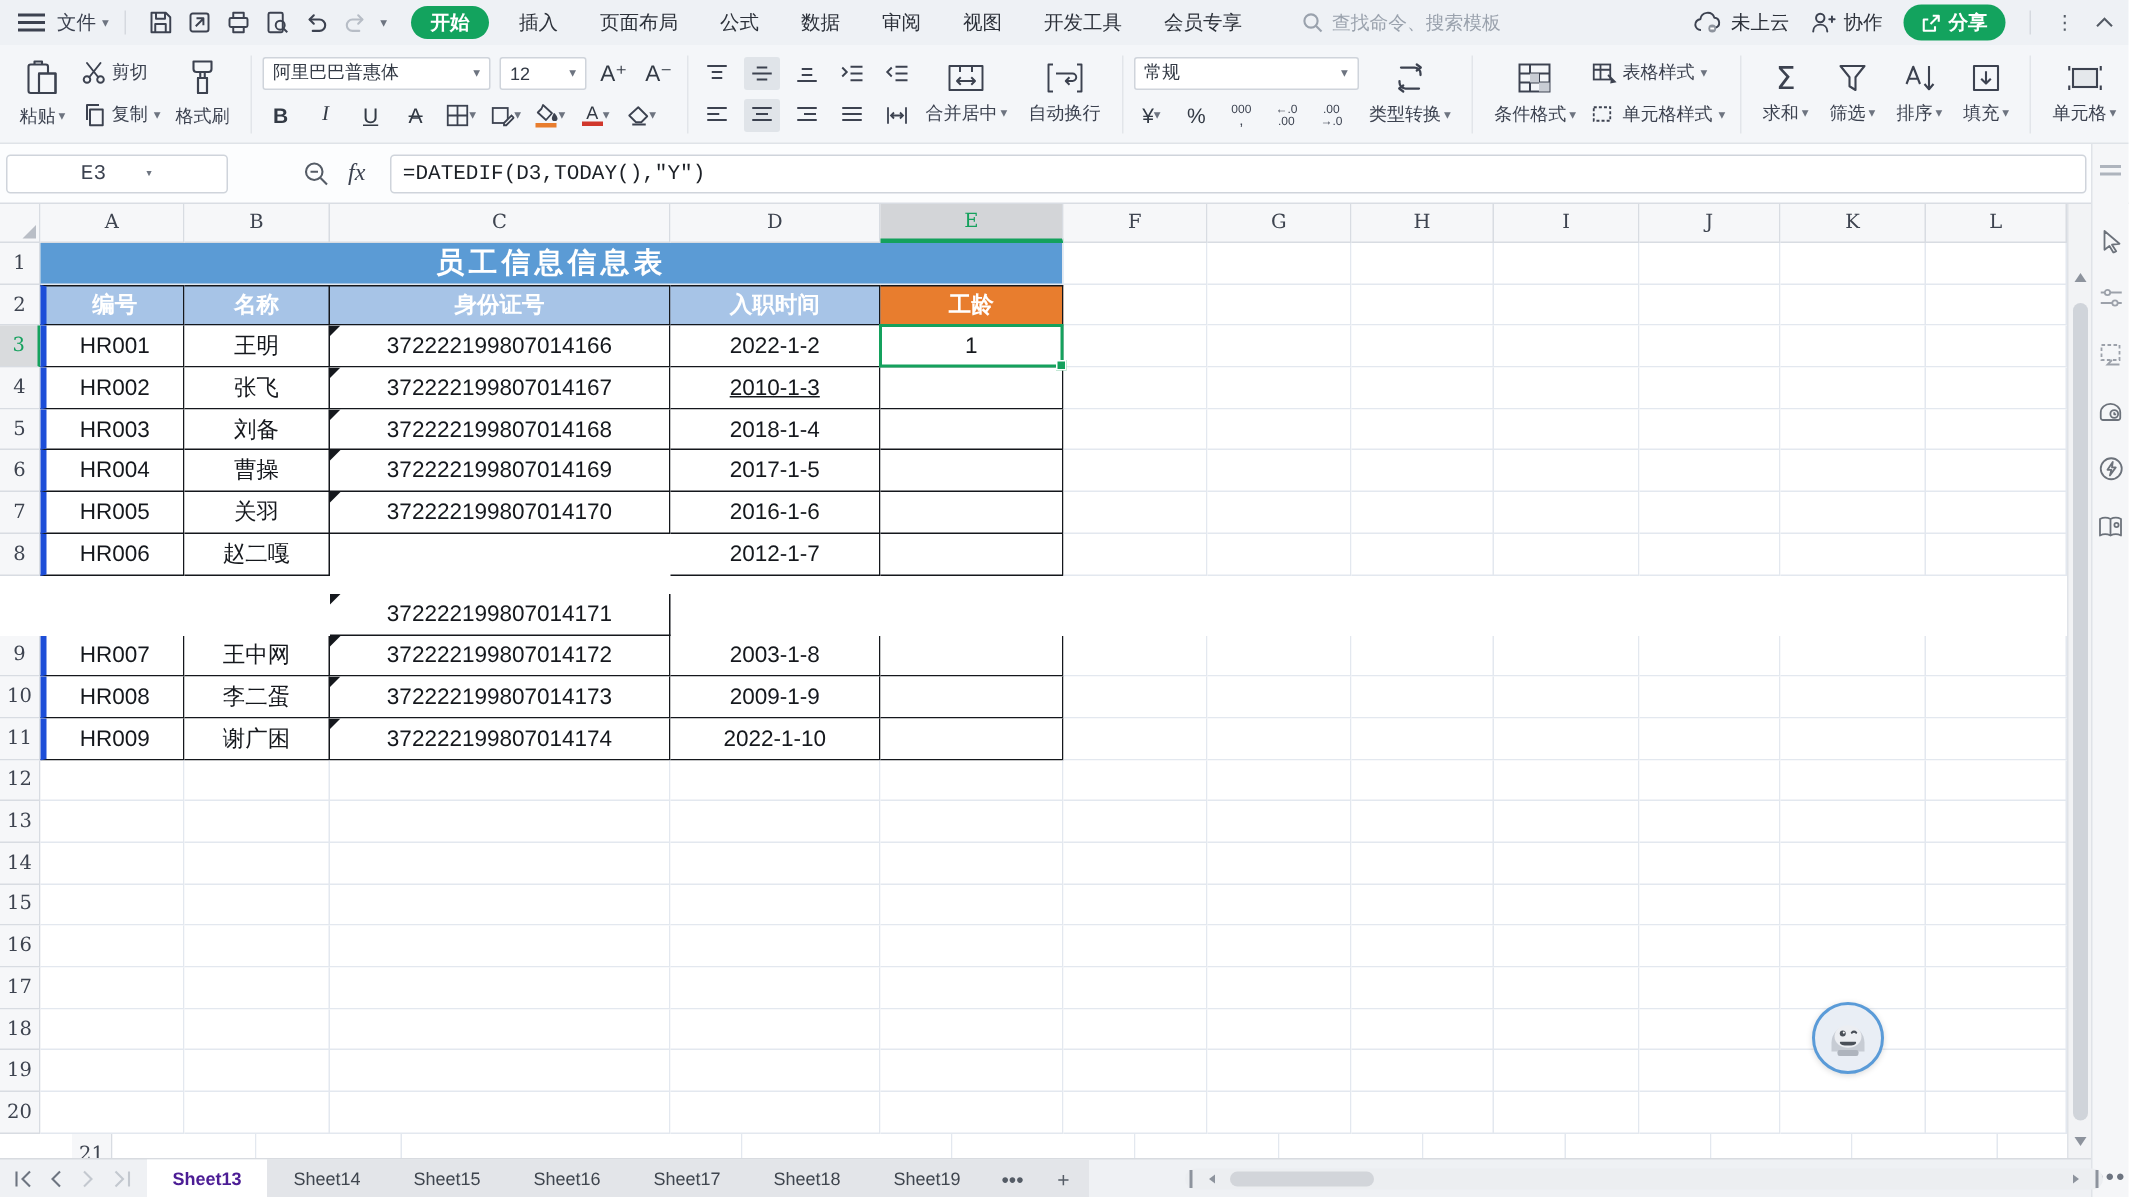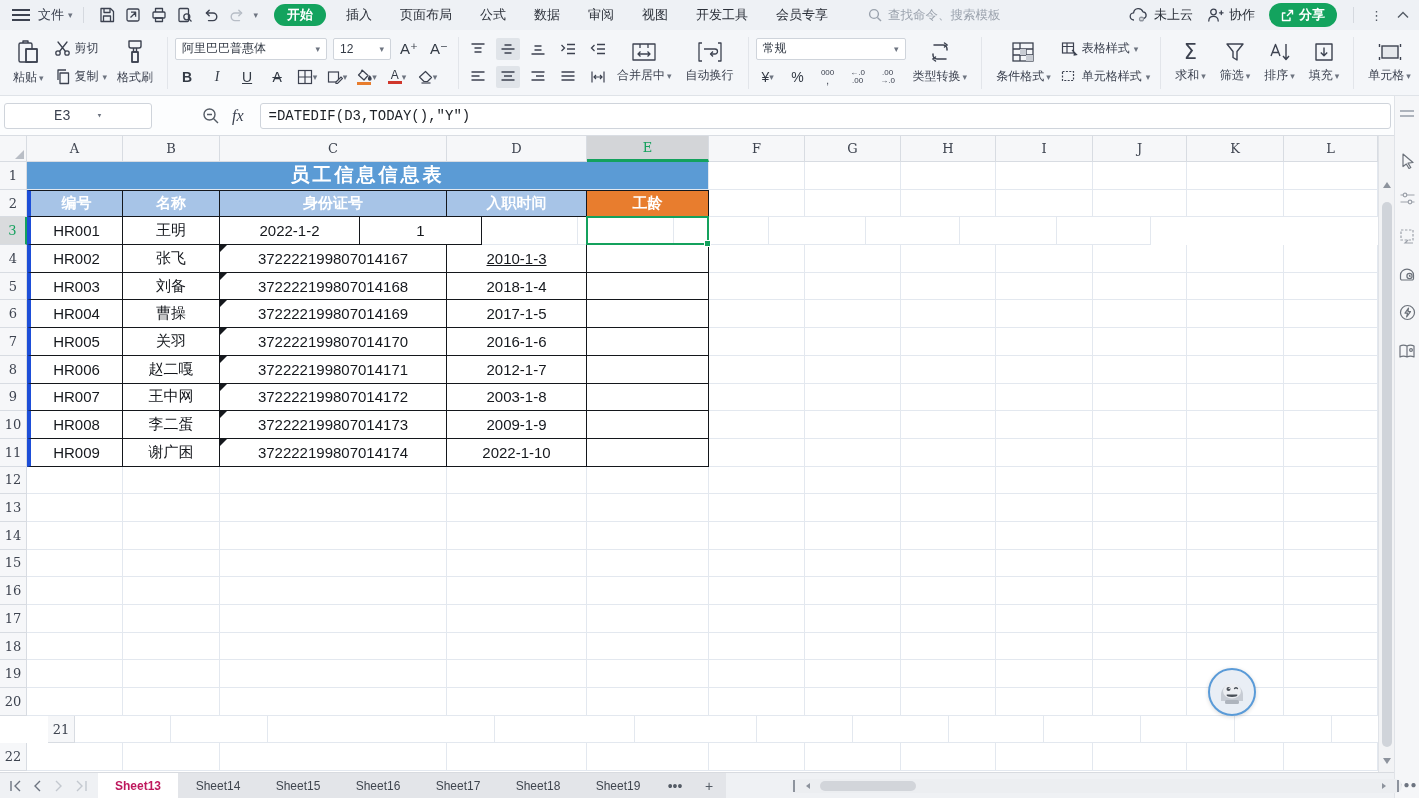--- a/index.html
+++ b/index.html
@@ -82,21 +82,21 @@
   .sb-handle { width:14px; border-top:2px solid #aeb4bd; border-bottom:2px solid #aeb4bd; height:7px; margin:14px 0 24px; }
   .sb-ic { margin:11px 0; opacity:.85; }
   .sb-dots { margin-top:auto; margin-bottom:8px; color:#6d7480; font-size:10px; letter-spacing:1px; }
 
   
   #statusbar { position:absolute; left:0; top:772px; width:1394px; height:26px; background:#eff1f4; border-top:1px solid #d8dbe0;
     display:flex; align-items:center; font-size:12px; }
   .nav-ic { width:22px; height:26px; display:flex; align-items:center; justify-content:center; }
   #tabstrip { display:flex; align-items:stretch; height:26px; background:#e3e5e9; margin-left:6px; }
   .stab { width:80px; display:flex; align-items:center; justify-content:center; color:#3f454e; }
-  .stab.active { background:#fff; color:#be185d; font-weight:700; }
+  .stab.active { background:#fff; color:#4c1d95; font-weight:700; }
   .tab-extra { width:34px; display:flex; align-items:center; justify-content:center; color:#555c66; font-size:14px; }
   #hscroll { position:absolute; left:790px; top:6px; width:612px; height:14px; background:#eceef1; border-radius:7px; display:flex; align-items:center; }
   #hthumb { position:absolute; left:30px; top:2px; width:96px; height:10px; background:#d2d5da; border-radius:5px; }
   .hbracket { width:2px; height:12px; border-left:1px solid #8d939d; border-right:1px solid #8d939d; position:absolute; top:1px; }
   .harrow { position:absolute; top:4px; width:0; height:0; border-top:3px solid transparent; border-bottom:3px solid transparent; }
 
   
   #robot { position:absolute; left:1208px; top:668px; width:48px; height:48px; border-radius:50%;
     background:#e9eef5; border:2px solid #5a9bd8; display:flex; align-items:center; justify-content:center; box-shadow:0 1px 4px rgba(0,0,0,.15); }
 </style>
@@ -576,20 +576,21 @@
       <div class="cell" style="width: 95px; height: 27.7px;"></div>
       <div class="cell" style="width: 97px; height: 27.7px;"></div>
       <div class="cell" style="width: 94px; height: 27.7px;"></div>
       <div class="cell" style="width: 97px; height: 27.7px;"></div>
       <div class="cell" style="width: 94px; height: 27.7px;"></div>
     </div>
     <div class="grow">
       <div class="hcell rowsel" style="width: 27px; height: 27.7px;">3</div>
       <div class="cell tcell t-left" style="width: 96px; height: 27.7px;">HR001</div>
       <div class="cell tcell" style="width: 97px; height: 27.7px; font-weight: 500;">王明</div>
+      <div class="cell tcell ctri" style="width: 227px; height: 27.7px;">372222199807014166</div>
       <div class="cell tcell" style="width: 140px; height: 27.7px;">2022-1-2</div>
       <div class="cell tcell" style="width: 122px; height: 27.7px;">1</div>
       <div class="cell" style="width: 96px; height: 27.7px;"></div>
       <div class="cell" style="width: 96px; height: 27.7px;"></div>
       <div class="cell" style="width: 95px; height: 27.7px;"></div>
       <div class="cell" style="width: 97px; height: 27.7px;"></div>
       <div class="cell" style="width: 94px; height: 27.7px;"></div>
       <div class="cell" style="width: 97px; height: 27.7px;"></div>
       <div class="cell" style="width: 94px; height: 27.7px;"></div>
     </div>
@@ -650,21 +651,21 @@
       <div class="cell" style="width: 95px; height: 27.7px;"></div>
       <div class="cell" style="width: 97px; height: 27.7px;"></div>
       <div class="cell" style="width: 94px; height: 27.7px;"></div>
       <div class="cell" style="width: 97px; height: 27.7px;"></div>
       <div class="cell" style="width: 94px; height: 27.7px;"></div>
     </div>
     <div class="grow">
       <div class="hcell" style="width: 27px; height: 27.7px;">8</div>
       <div class="cell tcell t-left" style="width: 96px; height: 27.7px;">HR006</div>
       <div class="cell tcell" style="width: 97px; height: 27.7px; font-weight: 500;">赵二嘎</div>
-      <div class="cell tcell ctri" style="width: 227px; height: 27.7px;">372222199807014171</div>
+      <div class="cell tcell ctri" style="width: 227px; height: 27.7px; margin-top: 40px;">372222199807014171</div>
       <div class="cell tcell" style="width: 140px; height: 27.7px;">2012-1-7</div>
       <div class="cell tcell" style="width: 122px; height: 27.7px;"></div>
       <div class="cell" style="width: 96px; height: 27.7px;"></div>
       <div class="cell" style="width: 96px; height: 27.7px;"></div>
       <div class="cell" style="width: 95px; height: 27.7px;"></div>
       <div class="cell" style="width: 97px; height: 27.7px;"></div>
       <div class="cell" style="width: 94px; height: 27.7px;"></div>
       <div class="cell" style="width: 97px; height: 27.7px;"></div>
       <div class="cell" style="width: 94px; height: 27.7px;"></div>
     </div>

